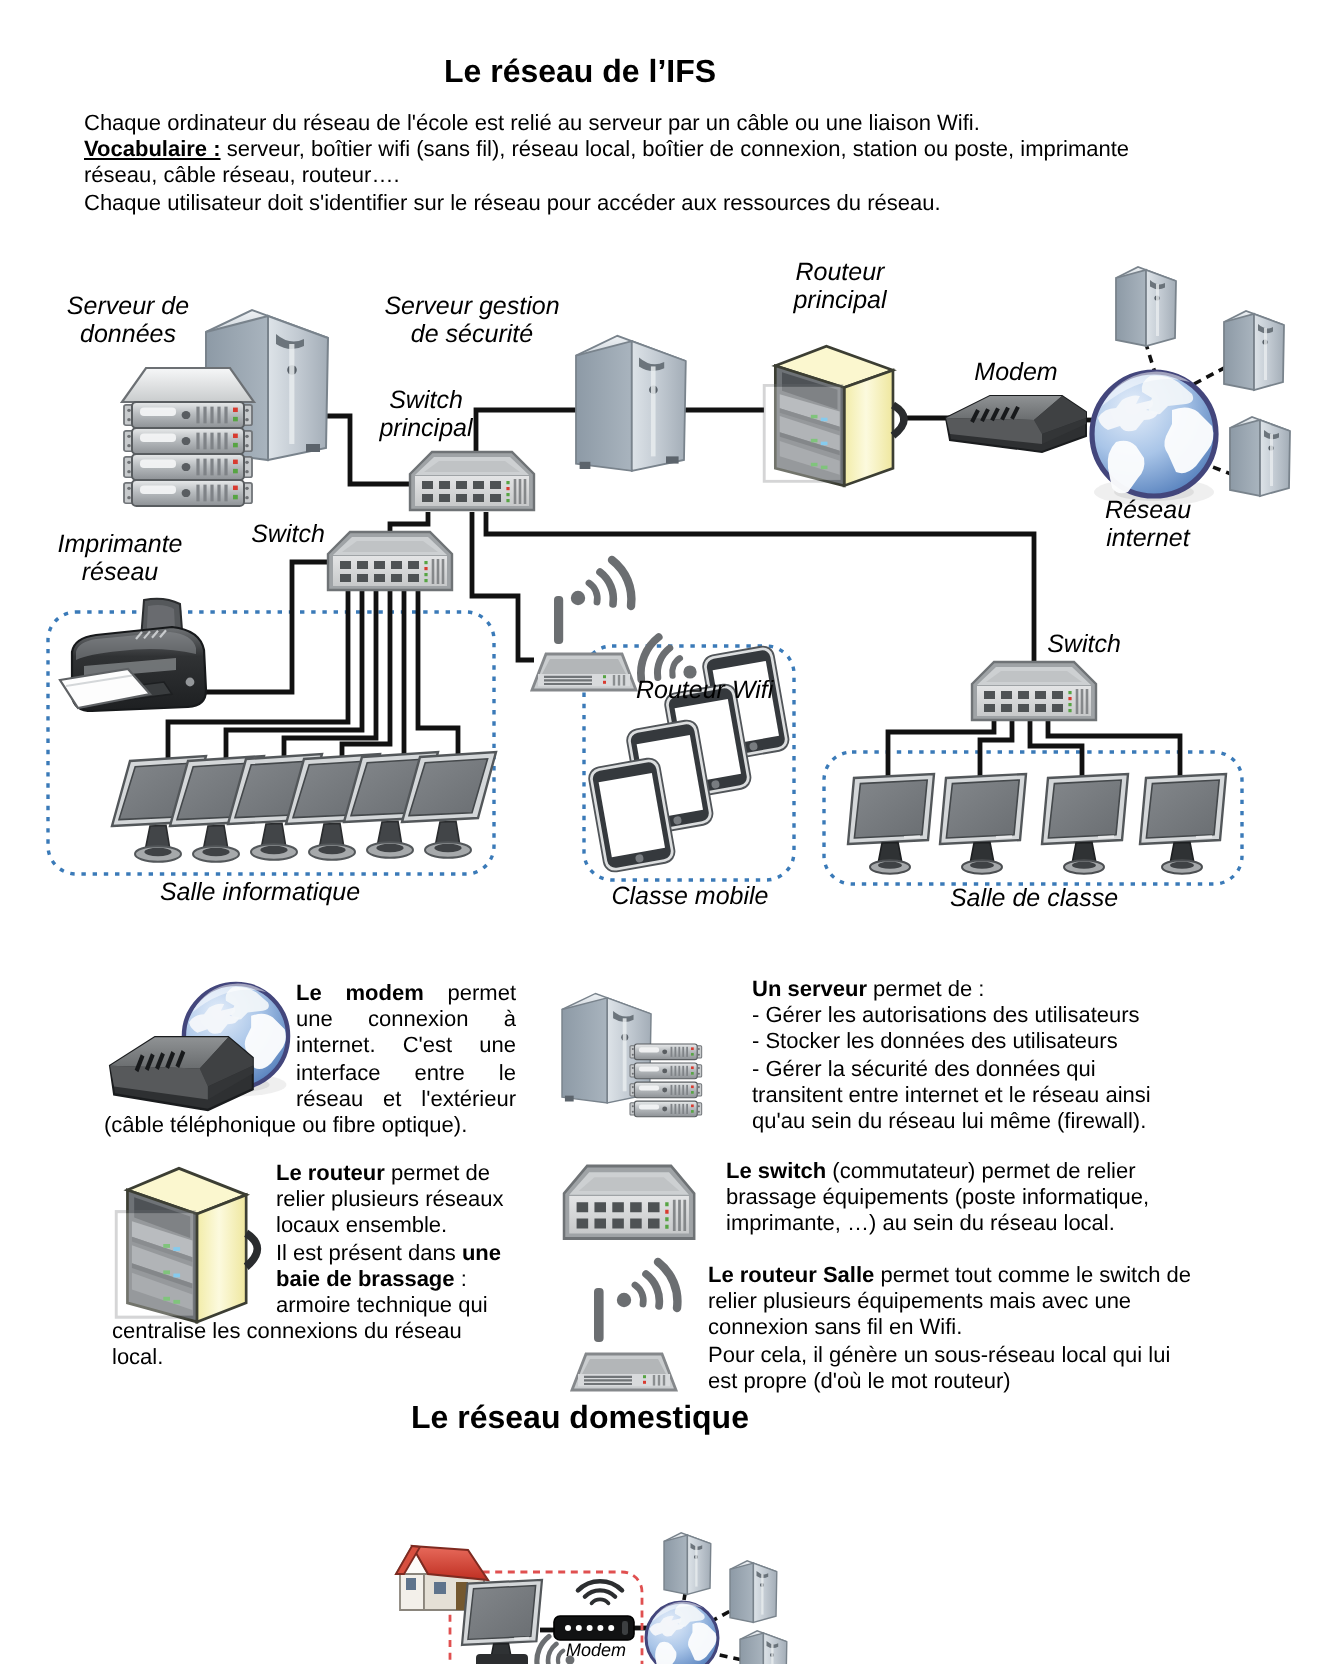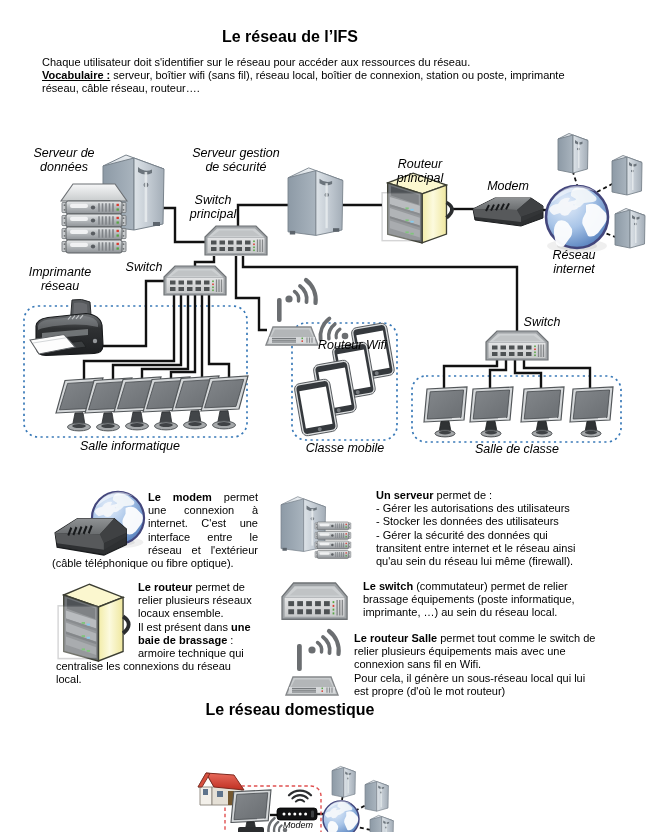--- a/index.html
+++ b/index.html
@@ -470,31 +470,32 @@
       <use href="#stower"></use>
     </g>
   <g transform="translate(370,815) scale(0.78)">
       <use href="#stower"></use>
     </g>
 </svg>
 
 <div class="title" style="top:28px;">Le réseau de l’IFS</div>
 
 <div class="txt" style="left:42px;top:56px;width:545px;">
+  <div>Chaque ordinateur du réseau de l'école est relié au serveur par un câble ou une liaison Wifi.</div>
+  <div><span class="b u">Vocabulaire :</span><span> serveur, boîtier wifi (sans fil), réseau local, boîtier de connexion, station ou poste, imprimante réseau, câble réseau, routeur….</span></div>
   <div>Chaque utilisateur doit s'identifier sur le réseau pour accéder aux ressources du réseau.</div>
-  <div><span class="b u">Vocabulaire :</span><span> serveur, boîtier wifi (sans fil), réseau local, boîtier de connexion, station ou poste, imprimante réseau, câble réseau, routeur….</span></div>
 </div>
 
 <div class="lbl" style="left:26px;top:147px;width:76px;">Serveur de
 données</div>
 <div class="lbl" style="left:185px;top:147px;width:102px;">Serveur gestion
 de sécurité</div>
 <div class="lbl" style="left:175px;top:194px;width:76px;">Switch
 principal</div>
-<div class="lbl" style="left:382px;top:158px;width:76px;">Routeur
+<div class="lbl" style="left:382px;top:130px;width:76px;">Routeur
 principal</div>
 <div class="lbl" style="left:470px;top:180px;width:76px;">Modem</div>
 <div class="lbl" style="left:536px;top:249px;width:76px;">Réseau
 internet</div>
 <div class="lbl" style="left:22px;top:266px;width:76px;text-align:center;">Imprimante
 réseau</div>
 <div class="lbl" style="left:106px;top:261px;width:76px;">Switch</div>
 <div class="lbl lbl-left" style="left:318px;top:295px;width:90px;margin-top:44px;">Routeur Wifi</div>
 <div class="lbl" style="left:504px;top:316px;width:76px;">Switch</div>
 <div class="lbl" style="left:60px;top:440px;width:140px;">Salle informatique</div>

